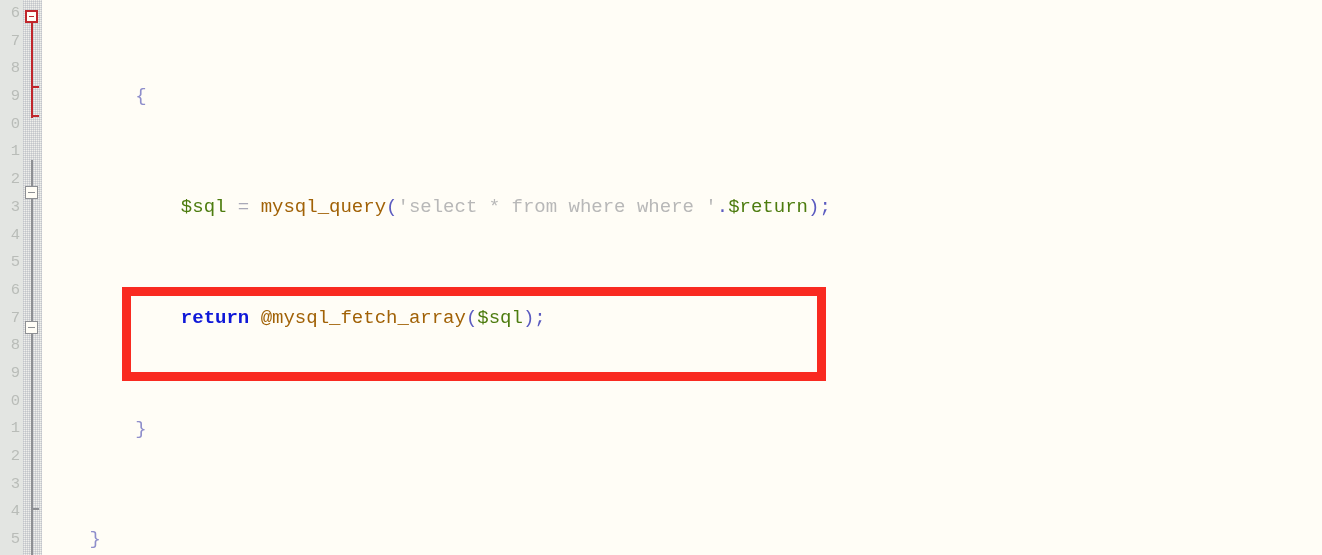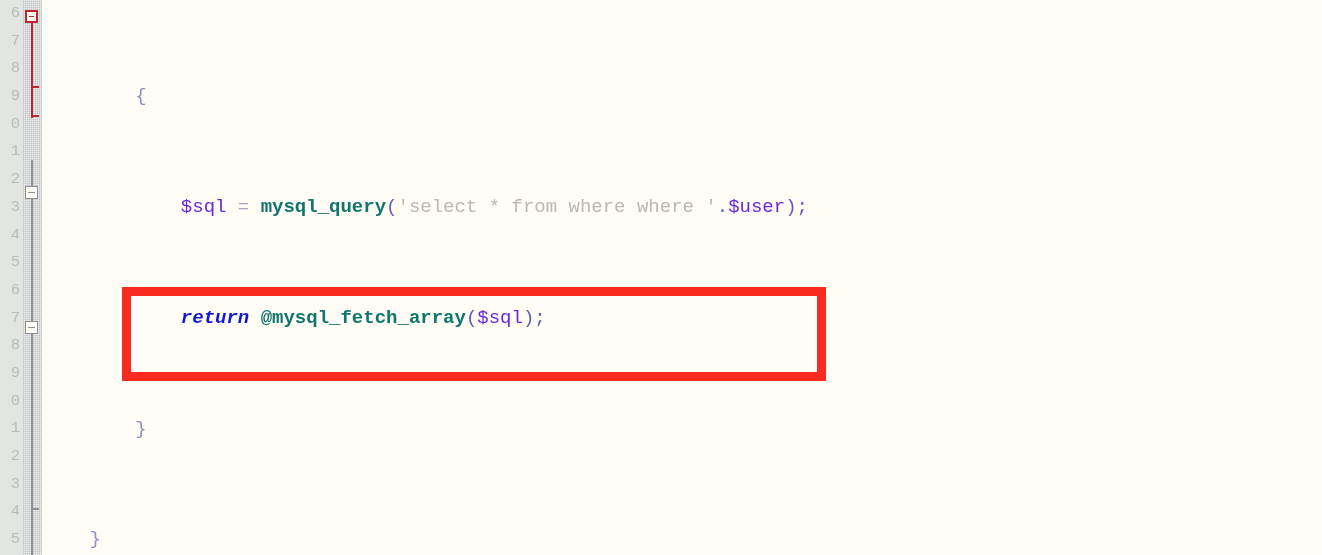--- a/index.html
+++ b/index.html
@@ -98,23 +98,23 @@
     background: #fffdf6;
     font-size: 19px;
     line-height: 27.7px;
     white-space: pre;
     color: #2b2b7f;
     padding-top: 0px;
   }
   #code .row { height: 27.7px; }
 
   
-  .kw   { color: #0f18d8; font-weight: bold; font-style: italic; }  
-  .fn   { color: #0f766e; font-weight: bold; }  
-  .var  { color: #6d28d9; }                     
+  .kw   { color: #0f18d8; font-weight: bold; }  
+  .fn   { color: #a16207; font-weight: normal; }  
+  .var  { color: #4d7c0f; }                     
   .str  { color: #b8b8b8; }                     
   .pun  { color: #5b5bc0; }                     
   .op   { color: #a9a9b8; }                     
   .brc  { color: #8e8ecb; }
 
   
   #annotation-box {
     position: absolute;
     left: 122px; top: 287px;
     width: 704px; height: 94px;
@@ -171,21 +171,21 @@
       <span class="minus"></span>
     </div>
     <div class="fold-tick gray" style="left:8px; top:508px;"></div>
   </div>
   <div id="foldcol-edge"></div>
 
   <div id="code" style="background: rgb(255, 253, 246);">
 
     <div class="row"><span class="brc">        {</span></div>
 
-    <div class="row">            <span class="var">$sql</span> <span class="op">=</span> <span class="fn">mysql_query</span><span class="pun">(</span><span class="str">'select * from where where '</span><span class="pun">.</span><span class="var">$user</span><span class="pun">);</span></div>
+    <div class="row">            <span class="var">$sql</span> <span class="op">=</span> <span class="fn">mysql_query</span><span class="pun">(</span><span class="str">'select * from where where '</span><span class="pun">.</span><span class="var">$return</span><span class="pun">);</span></div>
 
     <div class="row">            <span class="kw">return</span> <span class="fn">@mysql_fetch_array</span><span class="pun">(</span><span class="var">$sql</span><span class="pun">);</span></div>
 
     <div class="row"><span class="brc">        }</span></div>
 
     <div class="row"><span class="brc">    }</span></div>
 
     
 
     

